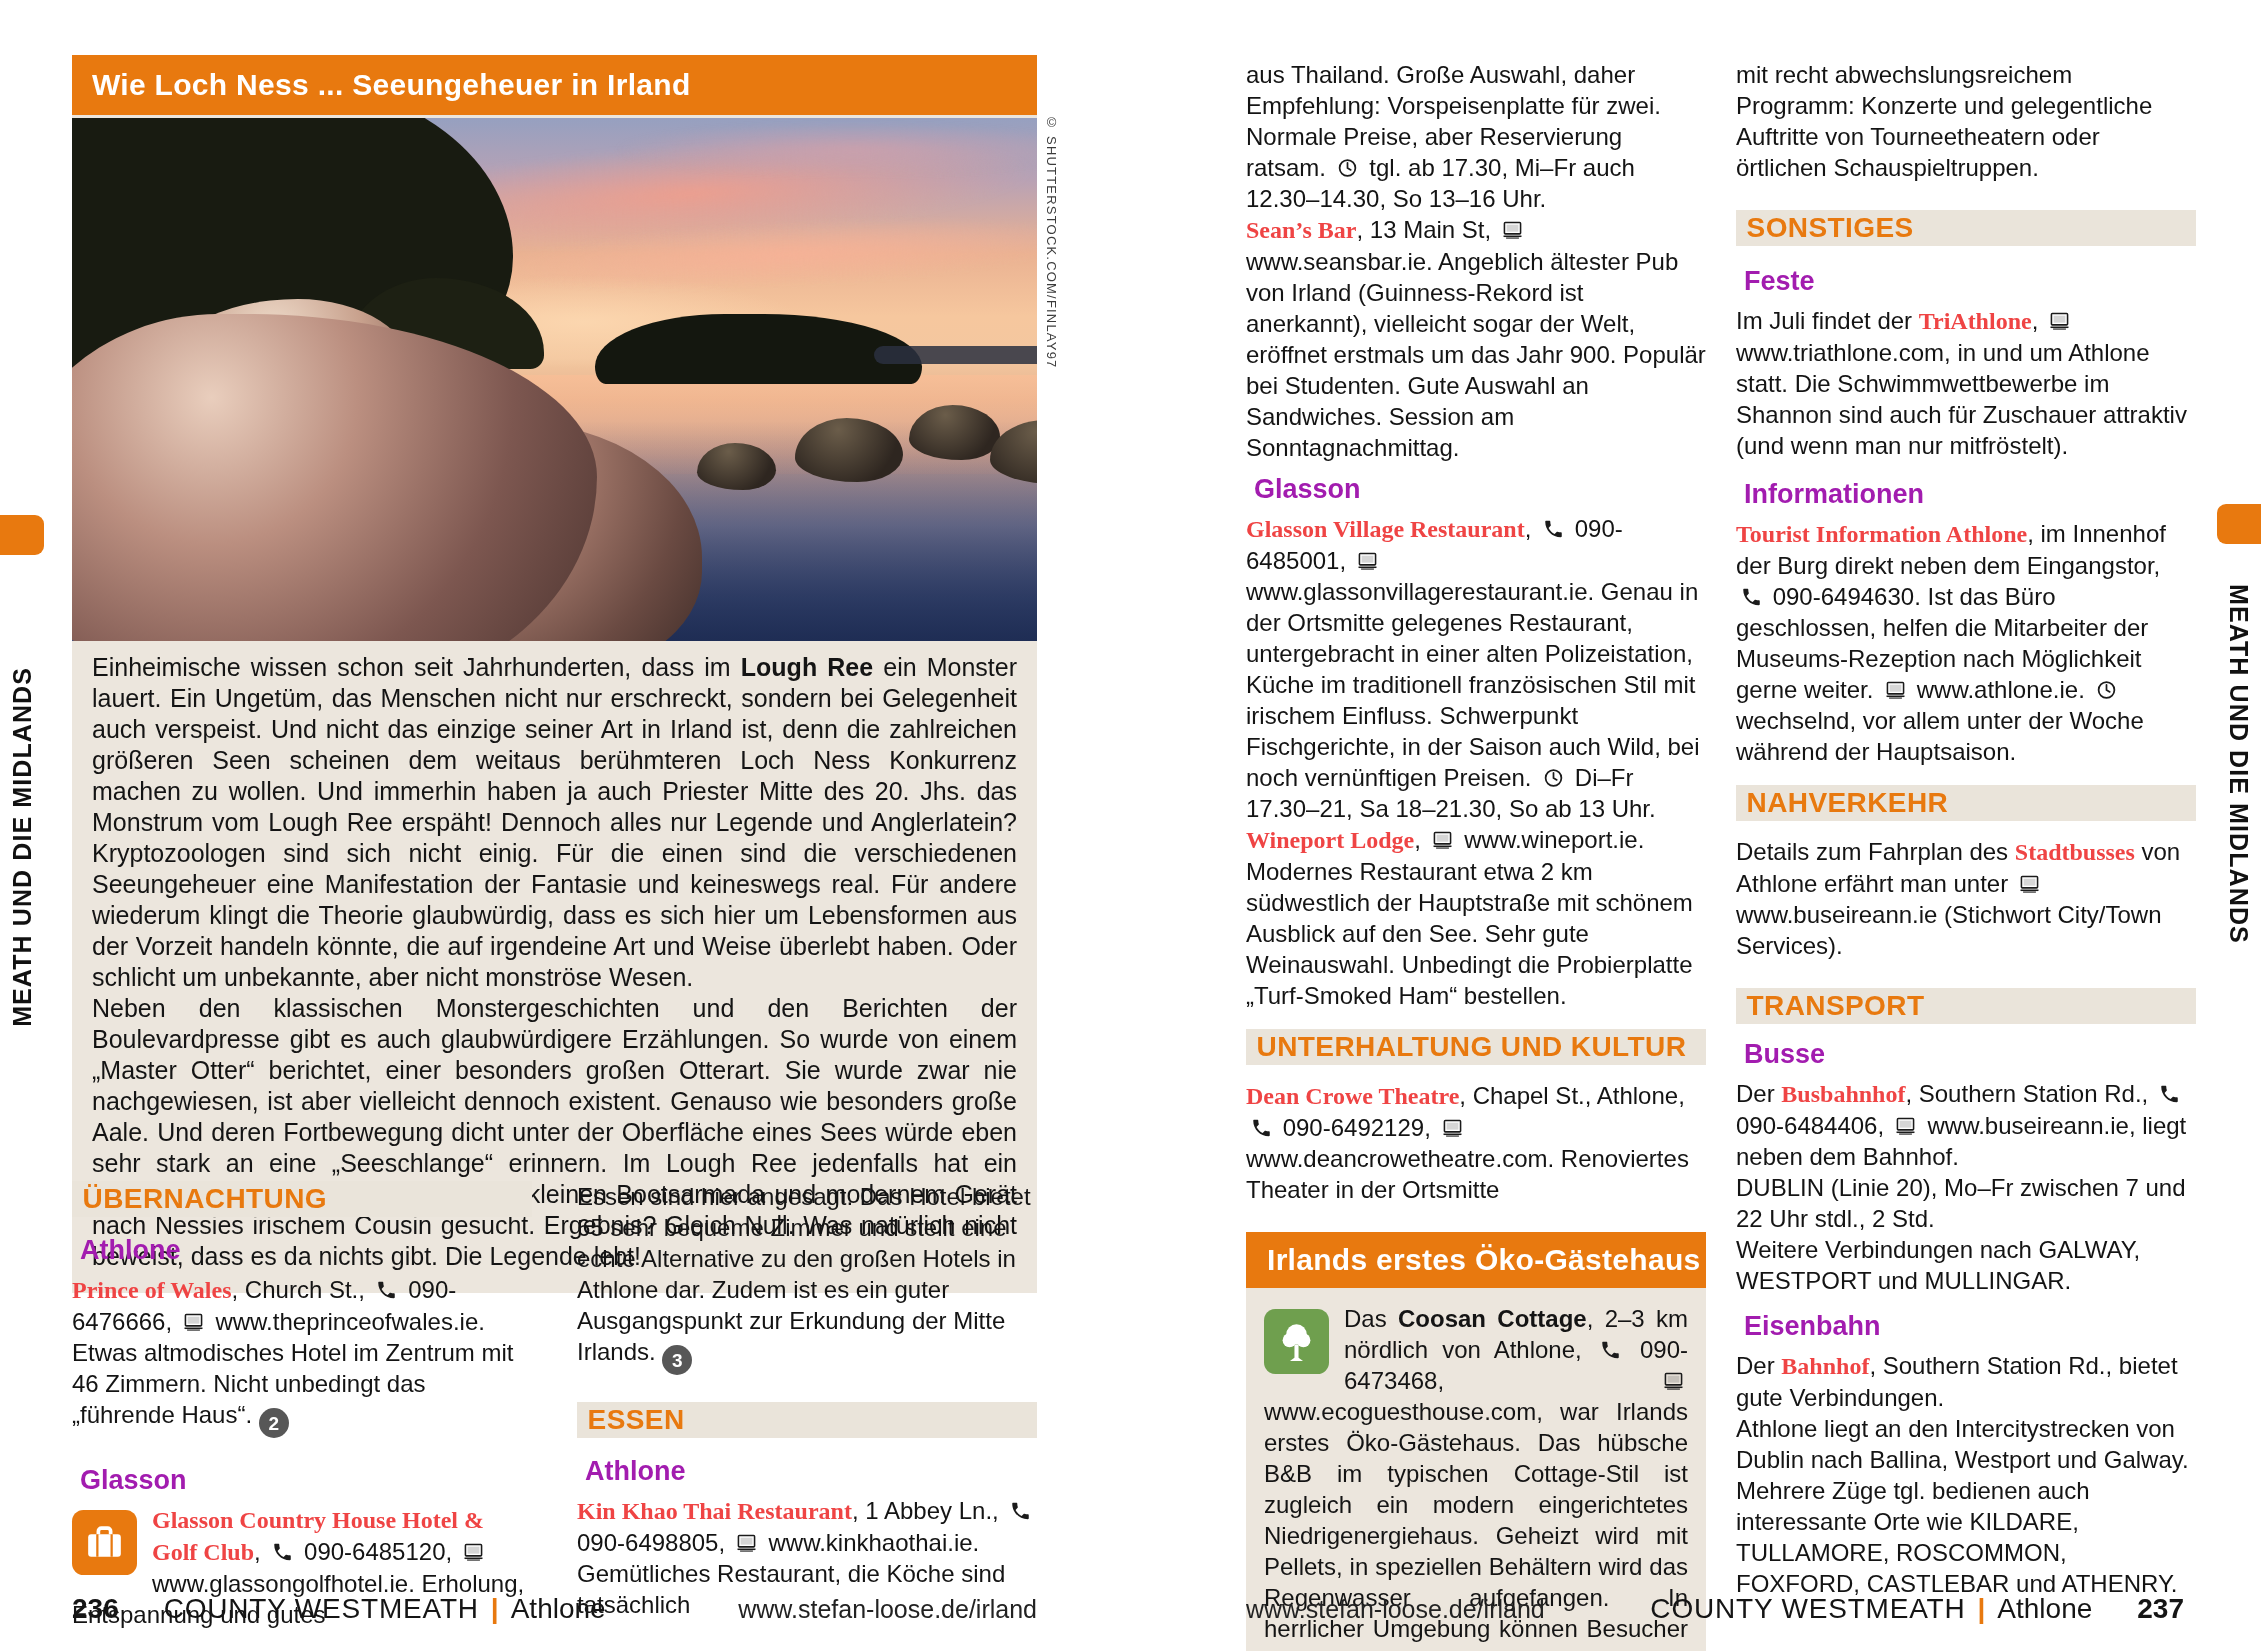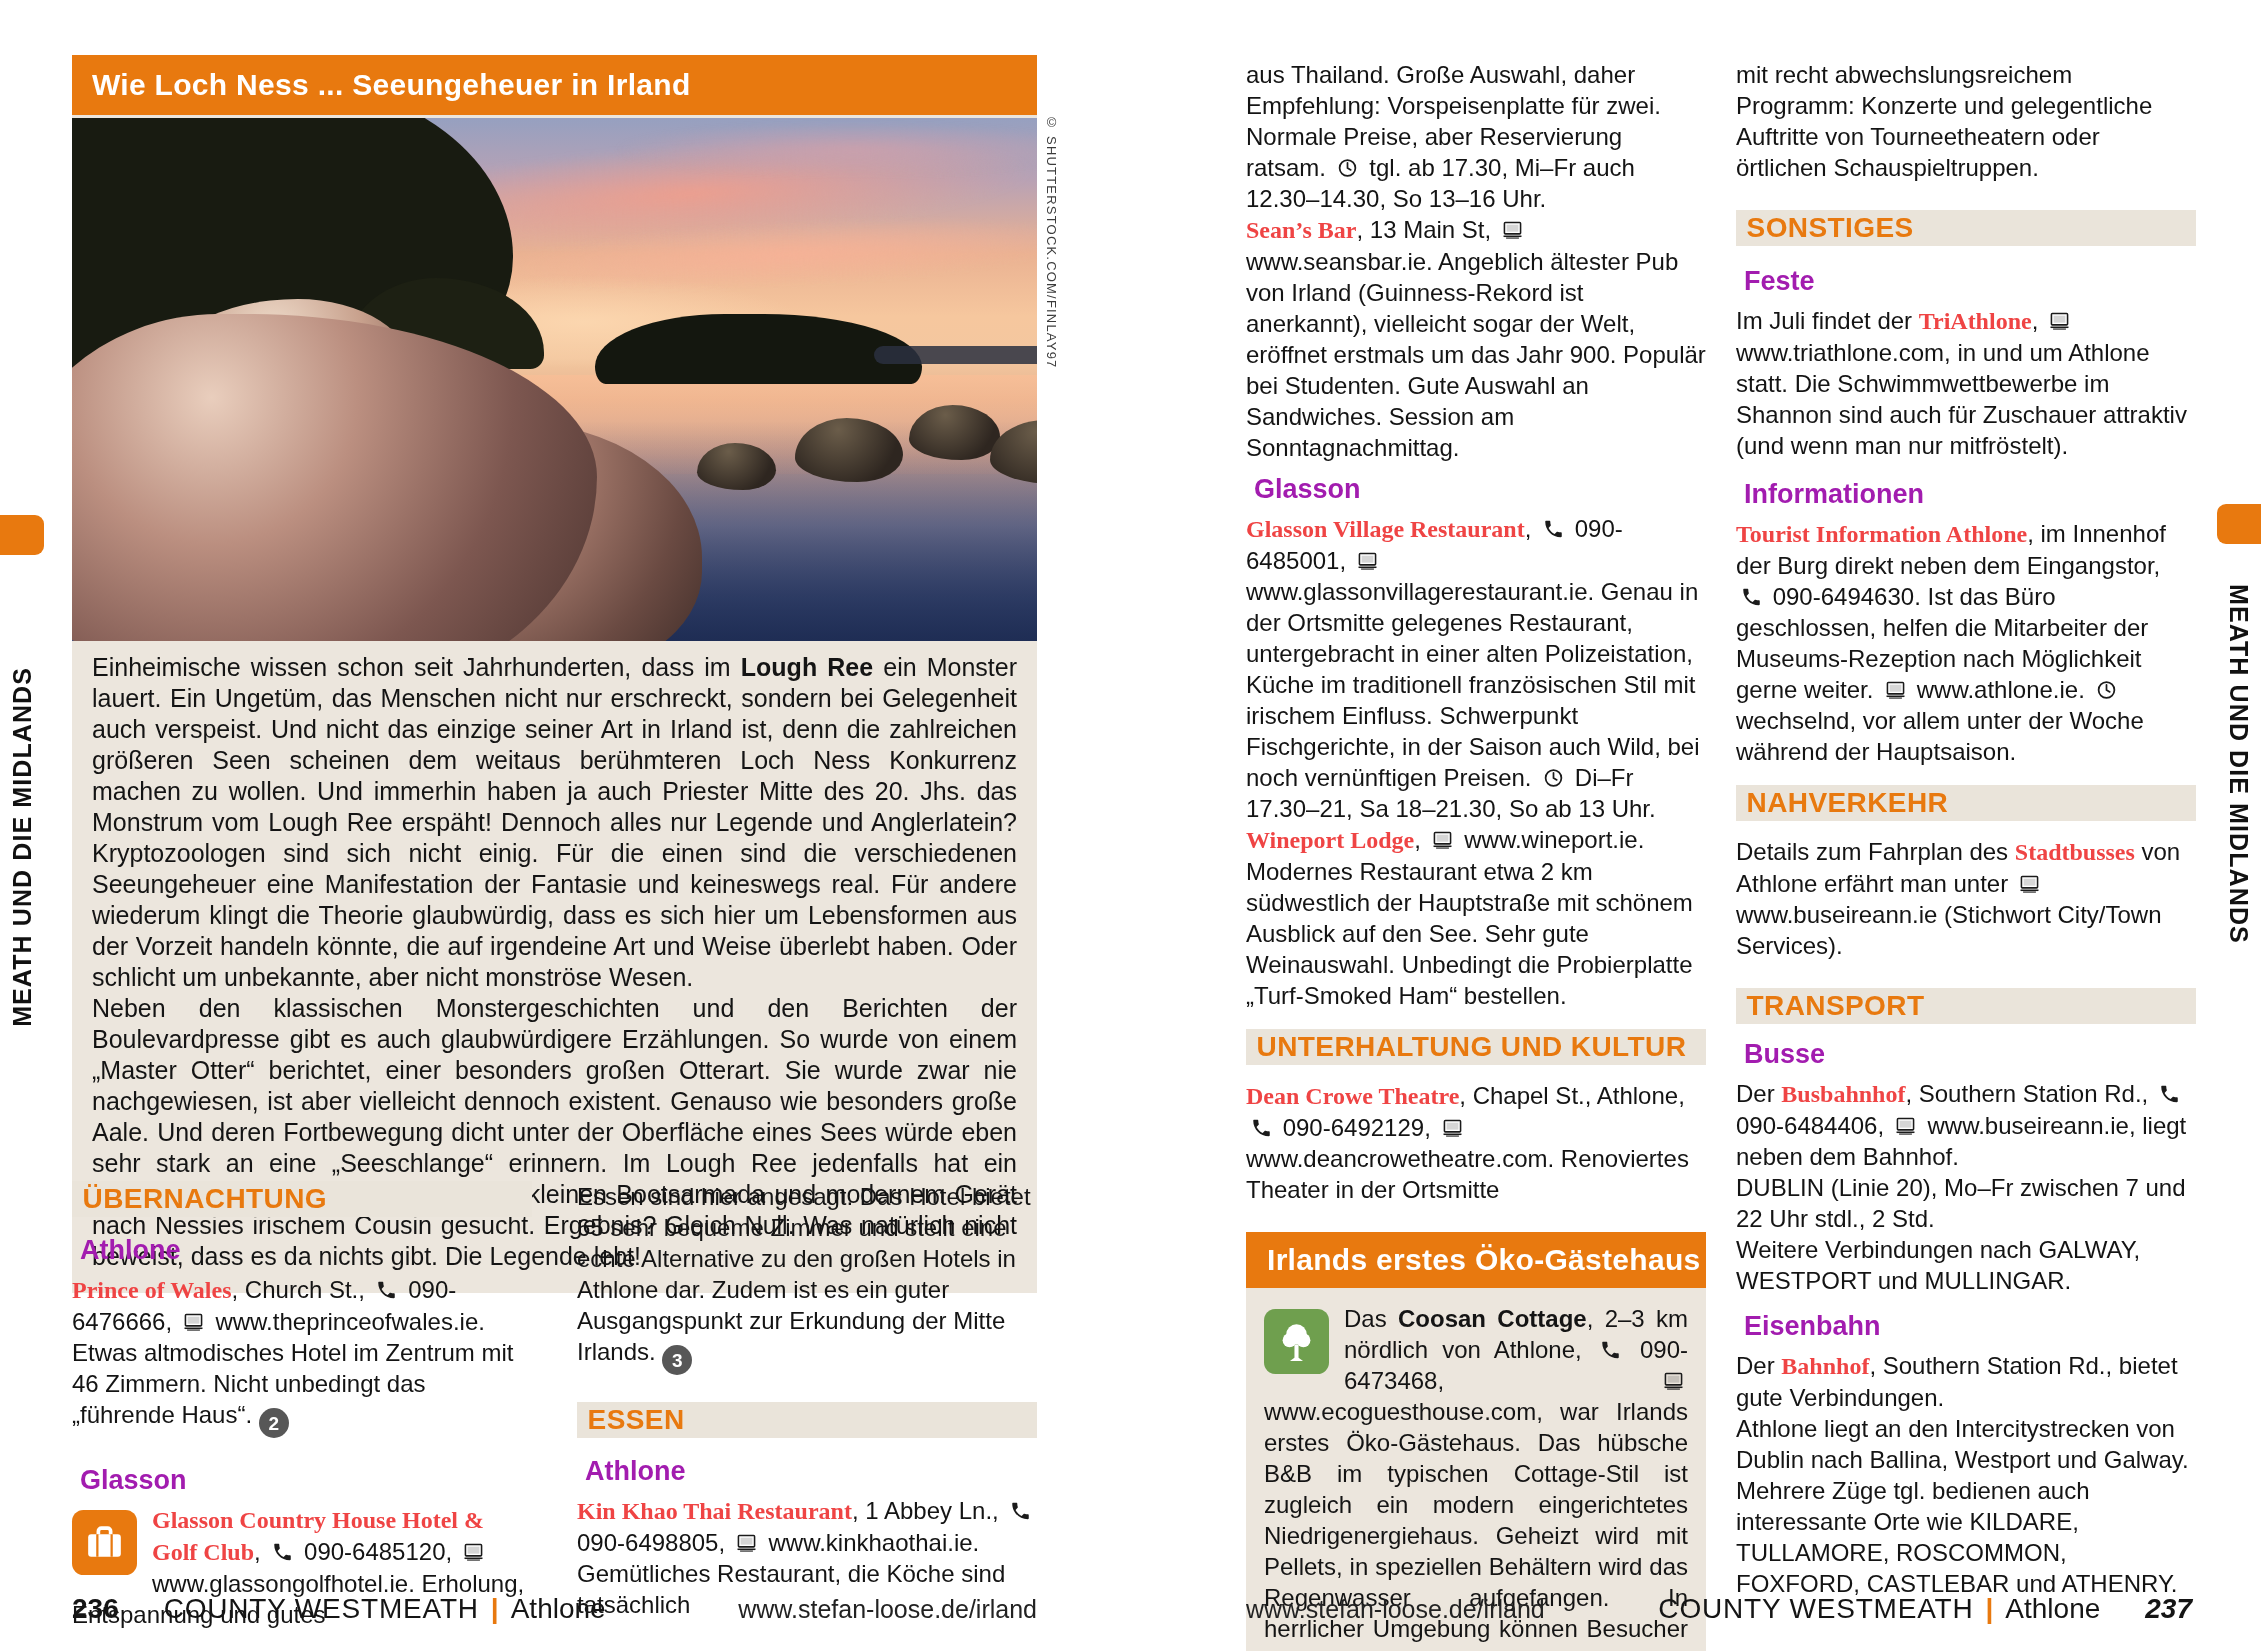--- a/index.html
+++ b/index.html
@@ -87,21 +87,21 @@
     padding:11.4px 0 11.4px 21px;letter-spacing:0.3px;
   }
   .promo-body{background:#ECE6DD;padding:15px 18px;font-size:24px;line-height:31px;text-align:justify;color:#141414;}
   
   .footer{position:absolute;top:1593px;display:flex;justify-content:space-between;align-items:baseline;}
   .fl{left:72px;width:965px;}
   .fr{left:1246px;width:950px;}
   .f-group{display:flex;align-items:baseline;gap:12px;}
   .pagenum{font-weight:bold;font-size:28px;}
   .f-group .pagenum{margin-right:33px;}
-  .fr .f-group .pagenum{margin-right:4px;margin-left:33px;font-style:italic;}
+  .fr .f-group .pagenum{margin-right:12px;margin-left:33px;}
   .county{font-size:28px;letter-spacing:0.8px;}
   .pipe{color:#E8790F;font-weight:bold;font-size:28px;}
   .place{font-size:28px;}
   .url{font-size:25px;color:#222;}
 </style>
 </head>
 <body>
 
 <div class="tab tab-l"></div>
 <div class="side-label label-l">MEATH UND DIE MIDLANDS</div>

